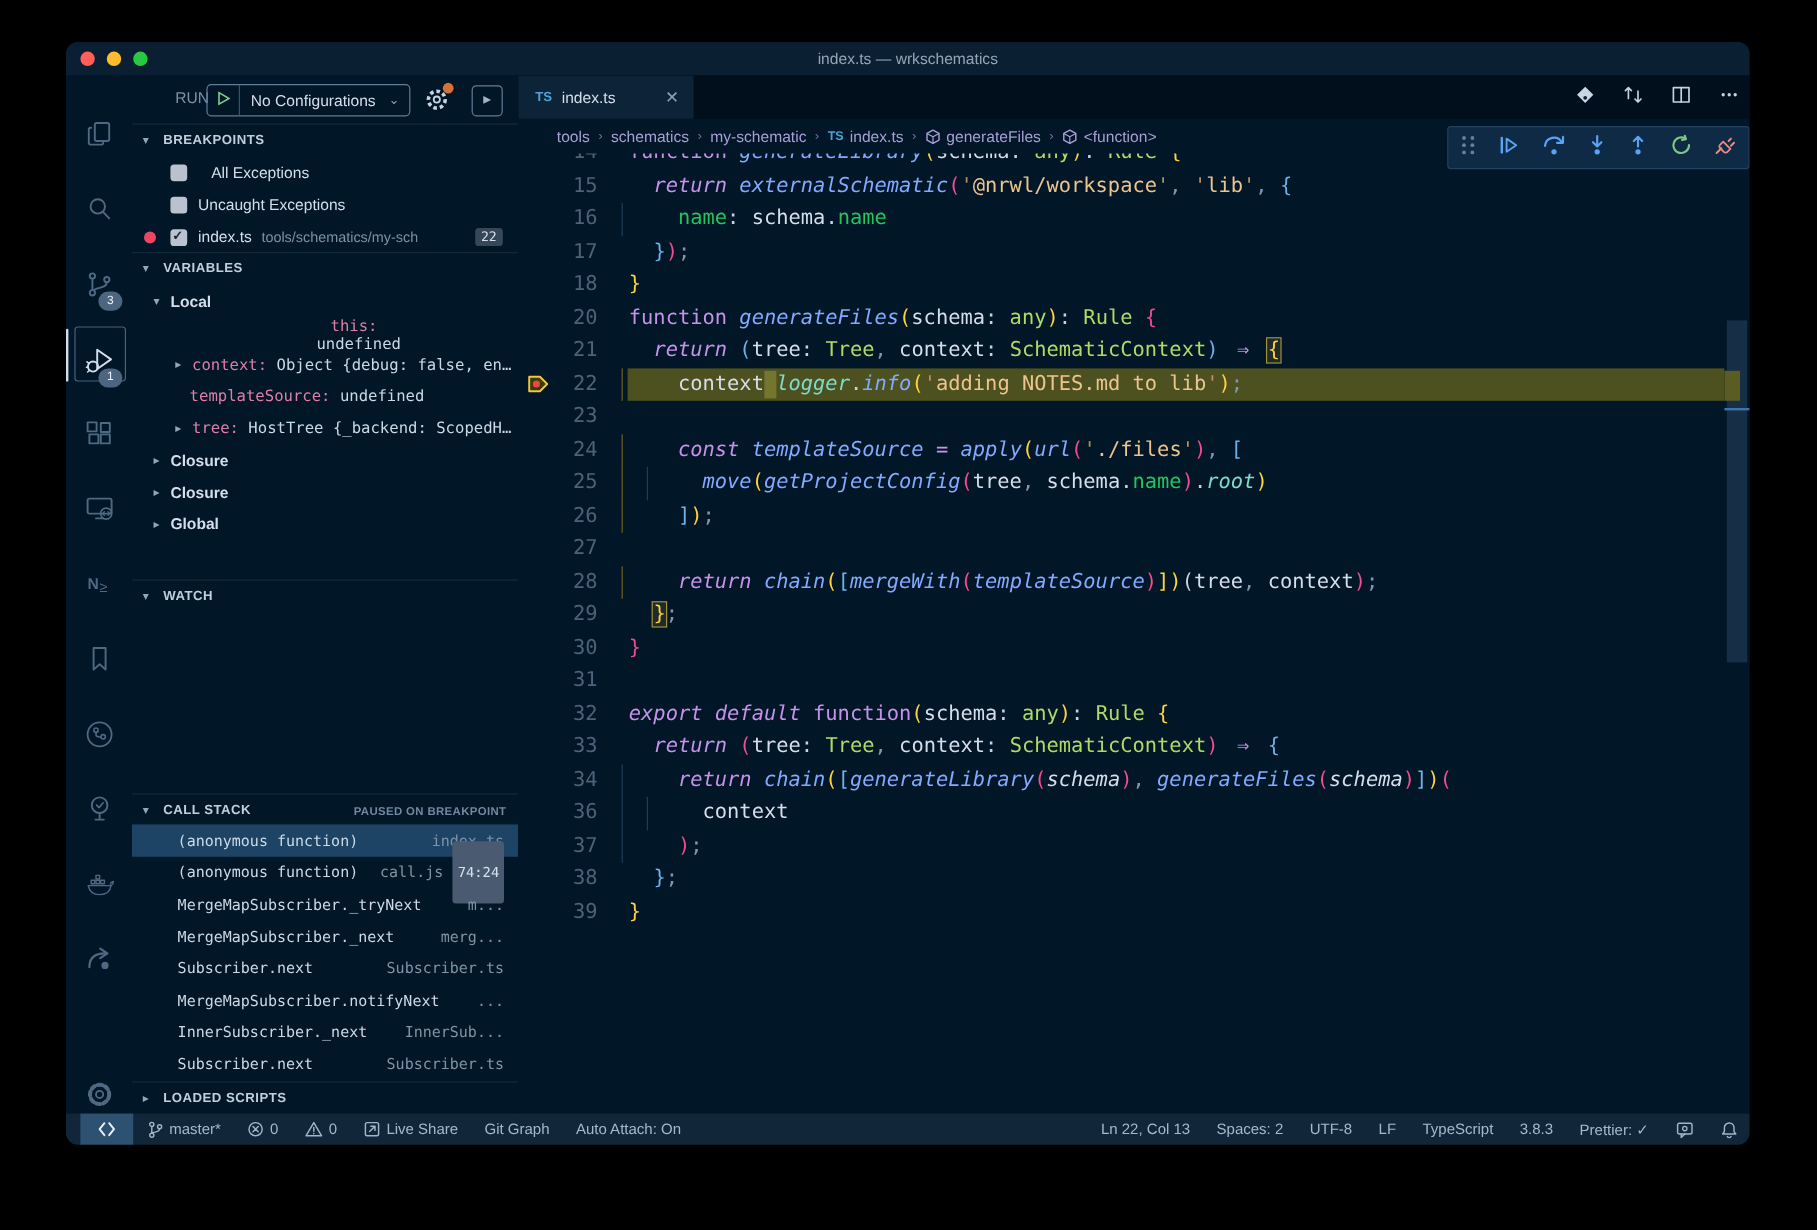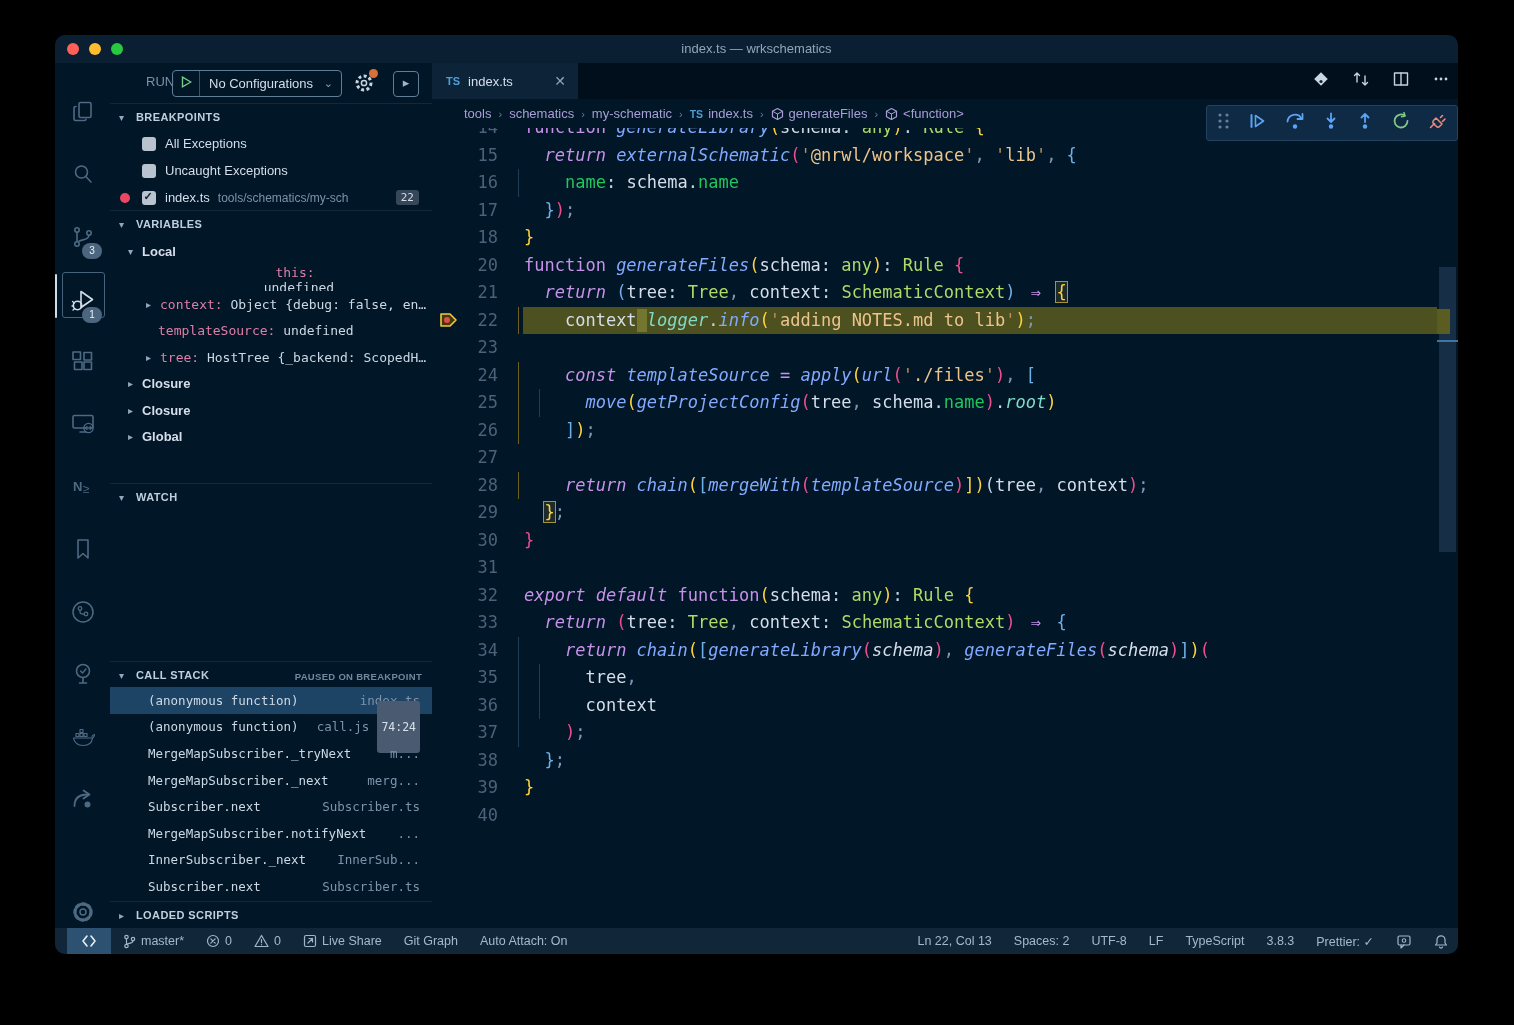--- a/index.html
+++ b/index.html
@@ -262,21 +262,21 @@
         <span class="geardot"></span>
       </div>
       <div class="consolebtn">▸</div>
     </div>
 
     <div class="sect-h" style="top:40px">
       <span class="tw">▾</span>
       <span class="ht">BREAKPOINTS</span>
     </div>
     <div id="bp-rows">
-        <div class="bprow" style="top: 67px; padding-left: 32px; position: absolute;">
+        <div class="bprow" style="top: 67px; padding-left: 32px; position: absolute; gap: 11px;">
           <span class="cb "></span>
           <span>All Exceptions</span>
         </div>
         <div class="bprow" style="top: 94px; padding-left: 32px; position: absolute;">
           <span class="cb "></span>
           <span>Uncaught Exceptions</span>
         </div>
         <div class="bprow" style="top: 121px; padding-left: 32px; position: absolute;">
           <span class="bpdot"></span>
           <span class="cb on"></span>
@@ -609,47 +609,37 @@
             <span class="ln">33</span>
             <span class="ct"><span class="pu">  </span><span class="k">return </span><span class="bP">(</span><span class="v">tree</span><span class="pu">: </span><span class="t">Tree</span><span class="pc">, </span><span class="v">context</span><span class="pu">: </span><span class="t">SchematicContext</span><span class="bP">)</span><span class="pu"> </span><span class="ar">⇒</span><span class="pu"> </span><span class="bB">{</span></span>
           </div>
           <div class="crow">
             <span class="bpcol"></span>
             <span class="ln">34</span>
             <span class="ct"><span class="guide n" style="left:2ch"></span><span class="pu">    </span><span class="k">return </span><span class="f">chain</span><span class="bG">(</span><span class="bB">[</span><span class="f">generateLibrary</span><span class="bP">(</span><span class="vi">schema</span><span class="bP">)</span><span class="pc">, </span><span class="f">generateFiles</span><span class="bP">(</span><span class="vi">schema</span><span class="bP">)</span><span class="bB">]</span><span class="bG">)</span><span class="bP">(</span></span>
           </div>
           <div class="crow">
             <span class="bpcol"></span>
-            <span class="ln">35</span>
-            <span class="ct"><span class="guide n" style="left:2ch"></span><span class="guide n" style="left:4ch"></span><span class="pu">      </span><span class="v">tree</span><span class="pc">,</span></span>
-          </div>
-          <div class="crow">
-            <span class="bpcol"></span>
             <span class="ln">36</span>
             <span class="ct"><span class="guide n" style="left:2ch"></span><span class="guide n" style="left:4ch"></span><span class="pu">      </span><span class="v">context</span></span>
           </div>
           <div class="crow">
             <span class="bpcol"></span>
             <span class="ln">37</span>
             <span class="ct"><span class="guide n" style="left:2ch"></span><span class="pu">    </span><span class="bP">)</span><span class="pc">;</span></span>
           </div>
           <div class="crow">
             <span class="bpcol"></span>
             <span class="ln">38</span>
             <span class="ct"><span class="pu">  </span><span class="bB">}</span><span class="pc">;</span></span>
           </div>
           <div class="crow">
             <span class="bpcol"></span>
             <span class="ln">39</span>
             <span class="ct"><span class="bG">}</span></span>
-          </div>
-          <div class="crow">
-            <span class="bpcol"></span>
-            <span class="ln">40</span>
-            <span class="ct"></span>
           </div>
         </div>
     </div>
     <div class="ruler">
       <div class="slider"></div>
       <div class="olivemark"></div>
       <div class="bluemark"></div>
     </div>
   </div>
 

